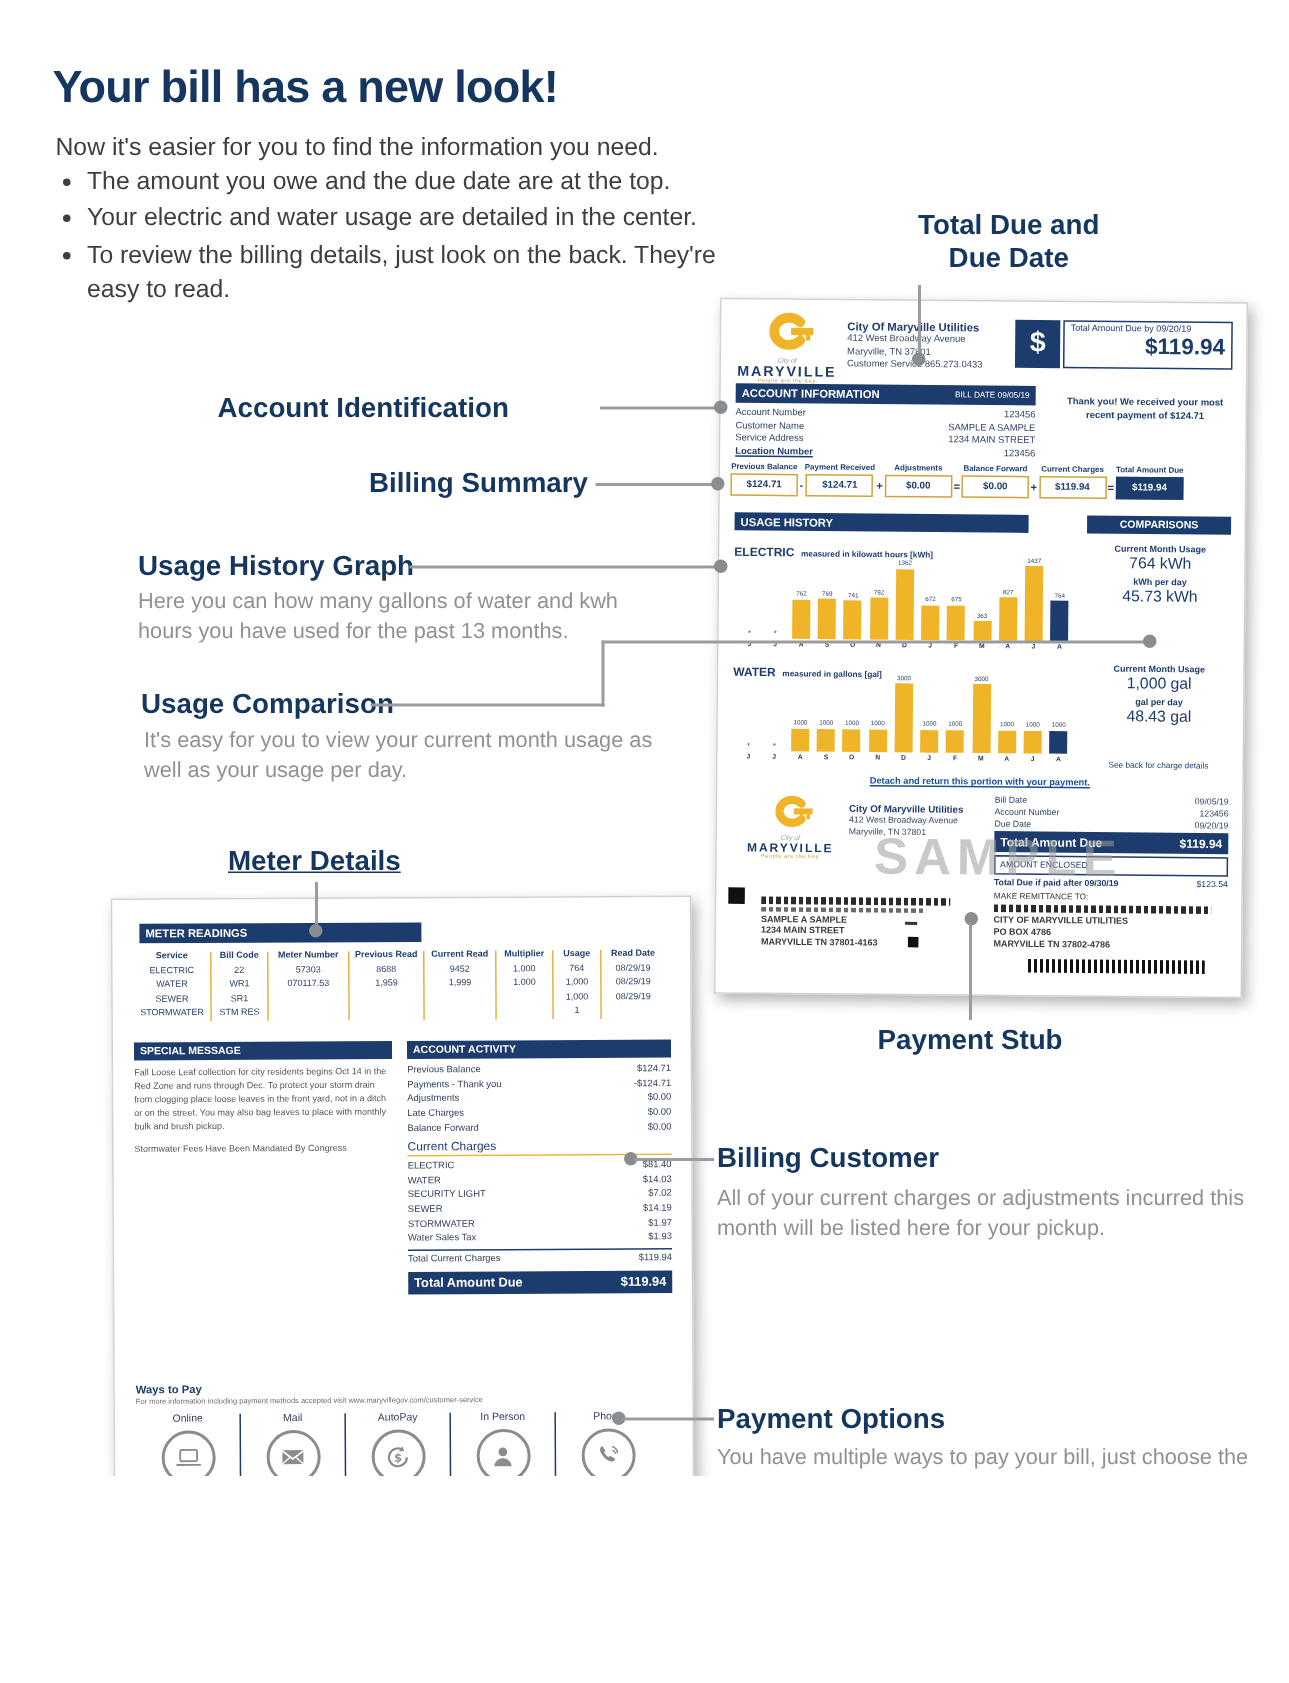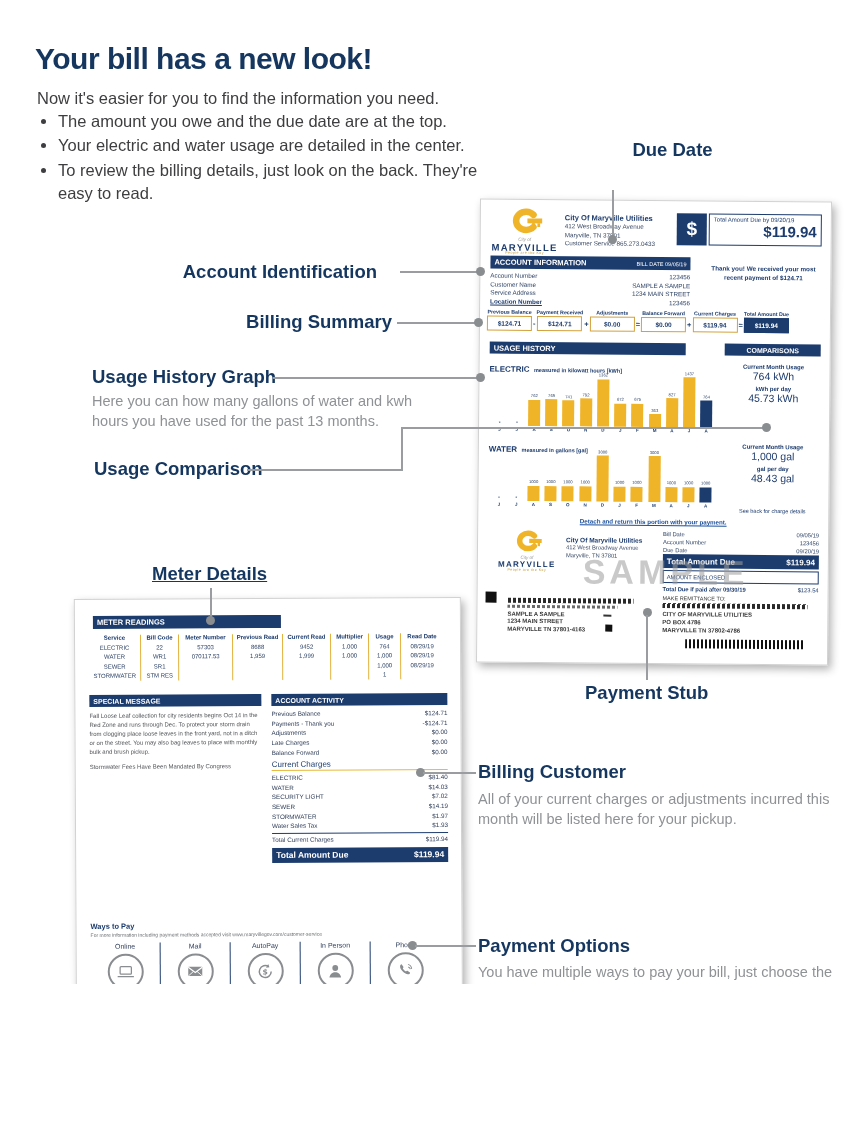--- a/index.html
+++ b/index.html
@@ -119,27 +119,29 @@
 
   <div class="abs title">Your bill has a new look!</div>
   <div class="abs subtitle">Now it's easier for you to find the information you need.</div>
   <ul class="abs bullets" id="bullets">
       <li>The amount you owe and the due date are at the top.</li>
       <li>Your electric and water usage are detailed in the center.</li>
       <li>To review the billing details, just look on the back. They're easy to read.</li>
     </ul>
 
   <div class="abs ann" style="left:560px;top:139px;width:225px;text-align:center;">
+    <div>Total Due and</div>
     <div>Due Date</div>
   </div>
-  <div class="abs ann" style="left:127px;top:261px;width:250px;text-align:right;">Account Identification</div>
+  <div class="abs ann" style="left:145px;top:261px;width:250px;text-align:left;">Account Identification</div>
   <div class="abs ann" style="left:145px;top:311px;width:247px;text-align:right;">Billing Summary</div>
   <div class="abs ann" style="left:92px;top:366px;">Usage History Graph</div>
   <div class="abs ann-desc" style="left:92px;top:391px;width:345px;">Here you can how many gallons of water and kwh hours you have used for the past 13 months.</div>
   <div class="abs ann" style="left:94px;top:458px;">Usage Comparison</div>
+  <div class="abs ann-desc" style="left:96px;top:484px;width:350px;">It's easy for you to view your current month usage as well as your usage per day.</div>
   <div class="abs ann" style="left:152px;top:563px;text-decoration:underline;">Meter Details</div>
   <div class="abs ann" style="left:585px;top:682px;">Payment Stub</div>
   <div class="abs ann" style="left:478px;top:761px;">Billing Customer</div>
   <div class="abs ann-desc" style="left:478px;top:789px;width:368px;">All of your current charges or adjustments incurred this month will be listed here for your pickup.</div>
   <div class="abs ann" style="left:478px;top:935px;">Payment Options</div>
   <div class="abs ann-desc" style="left:478px;top:962px;width:360px;">You have multiple ways to pay your bill, just choose the one that is most convenient for you.</div>
 
   <div class="bill bill-front">
 
     <div class="abs" style="left:10px;top:8px;width:68px;text-align:center;">

